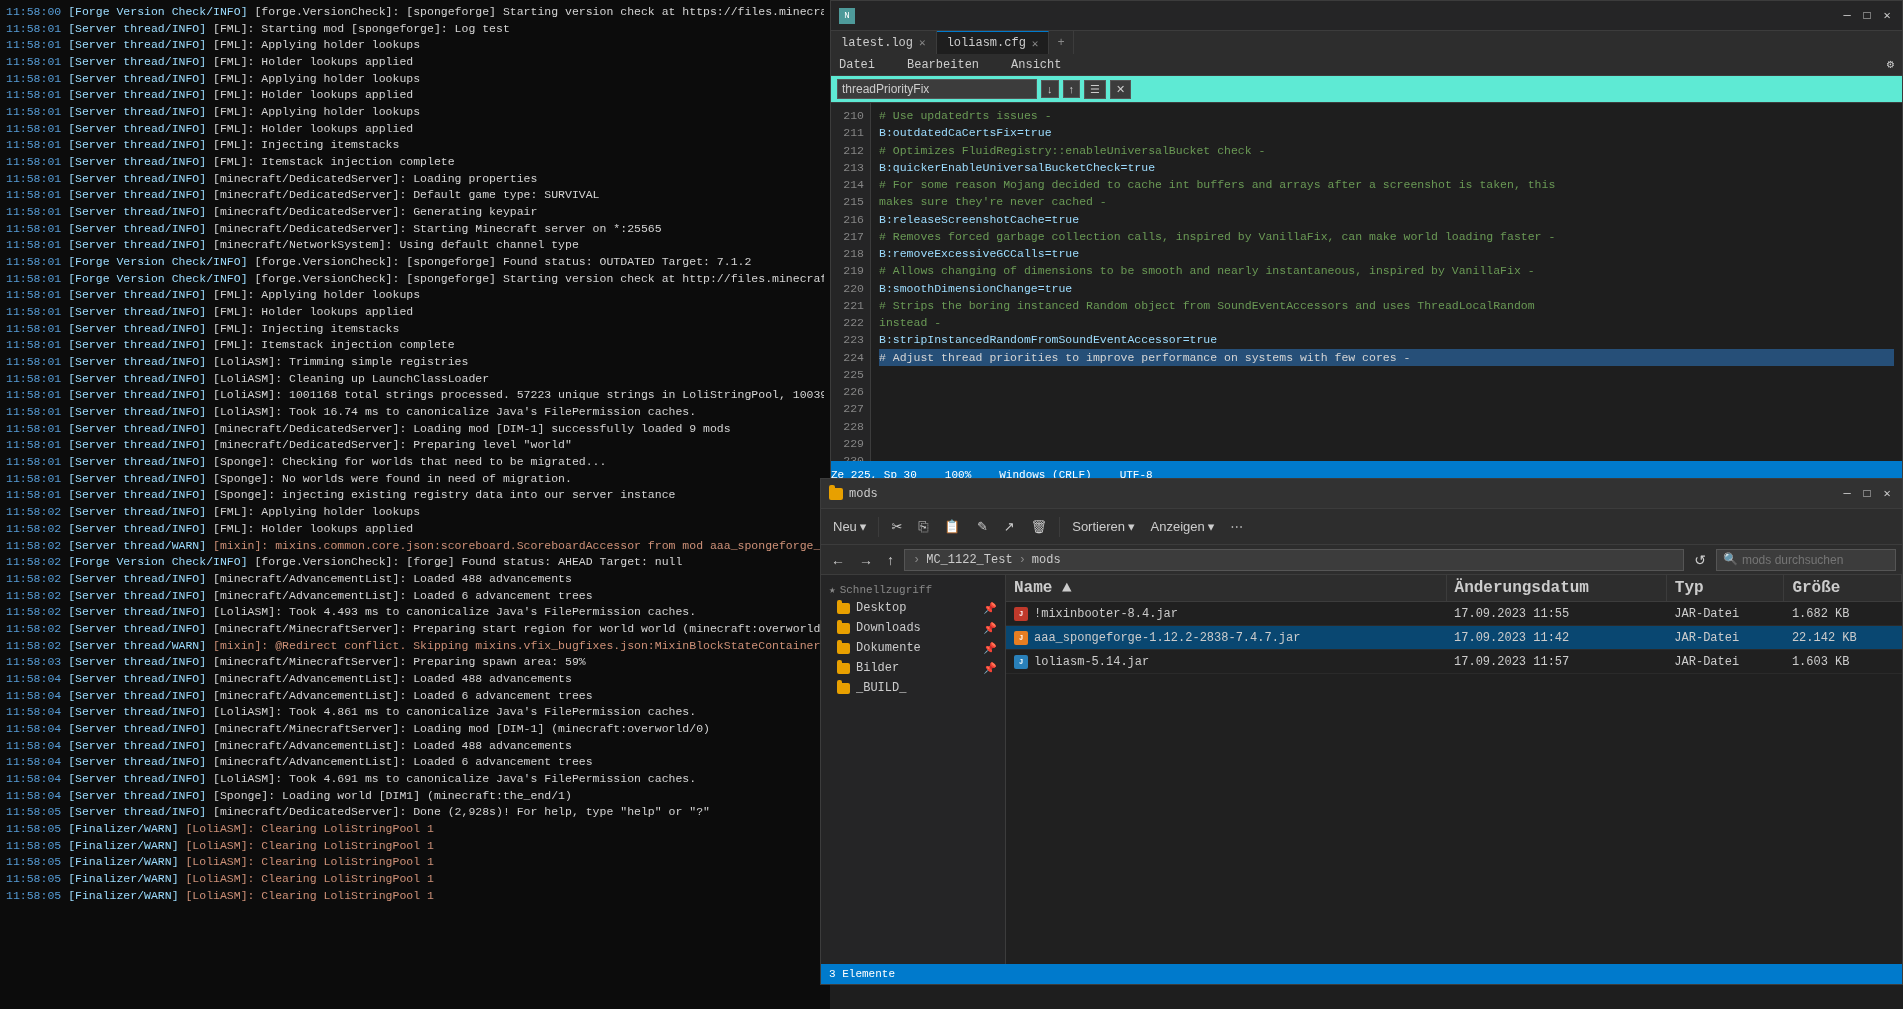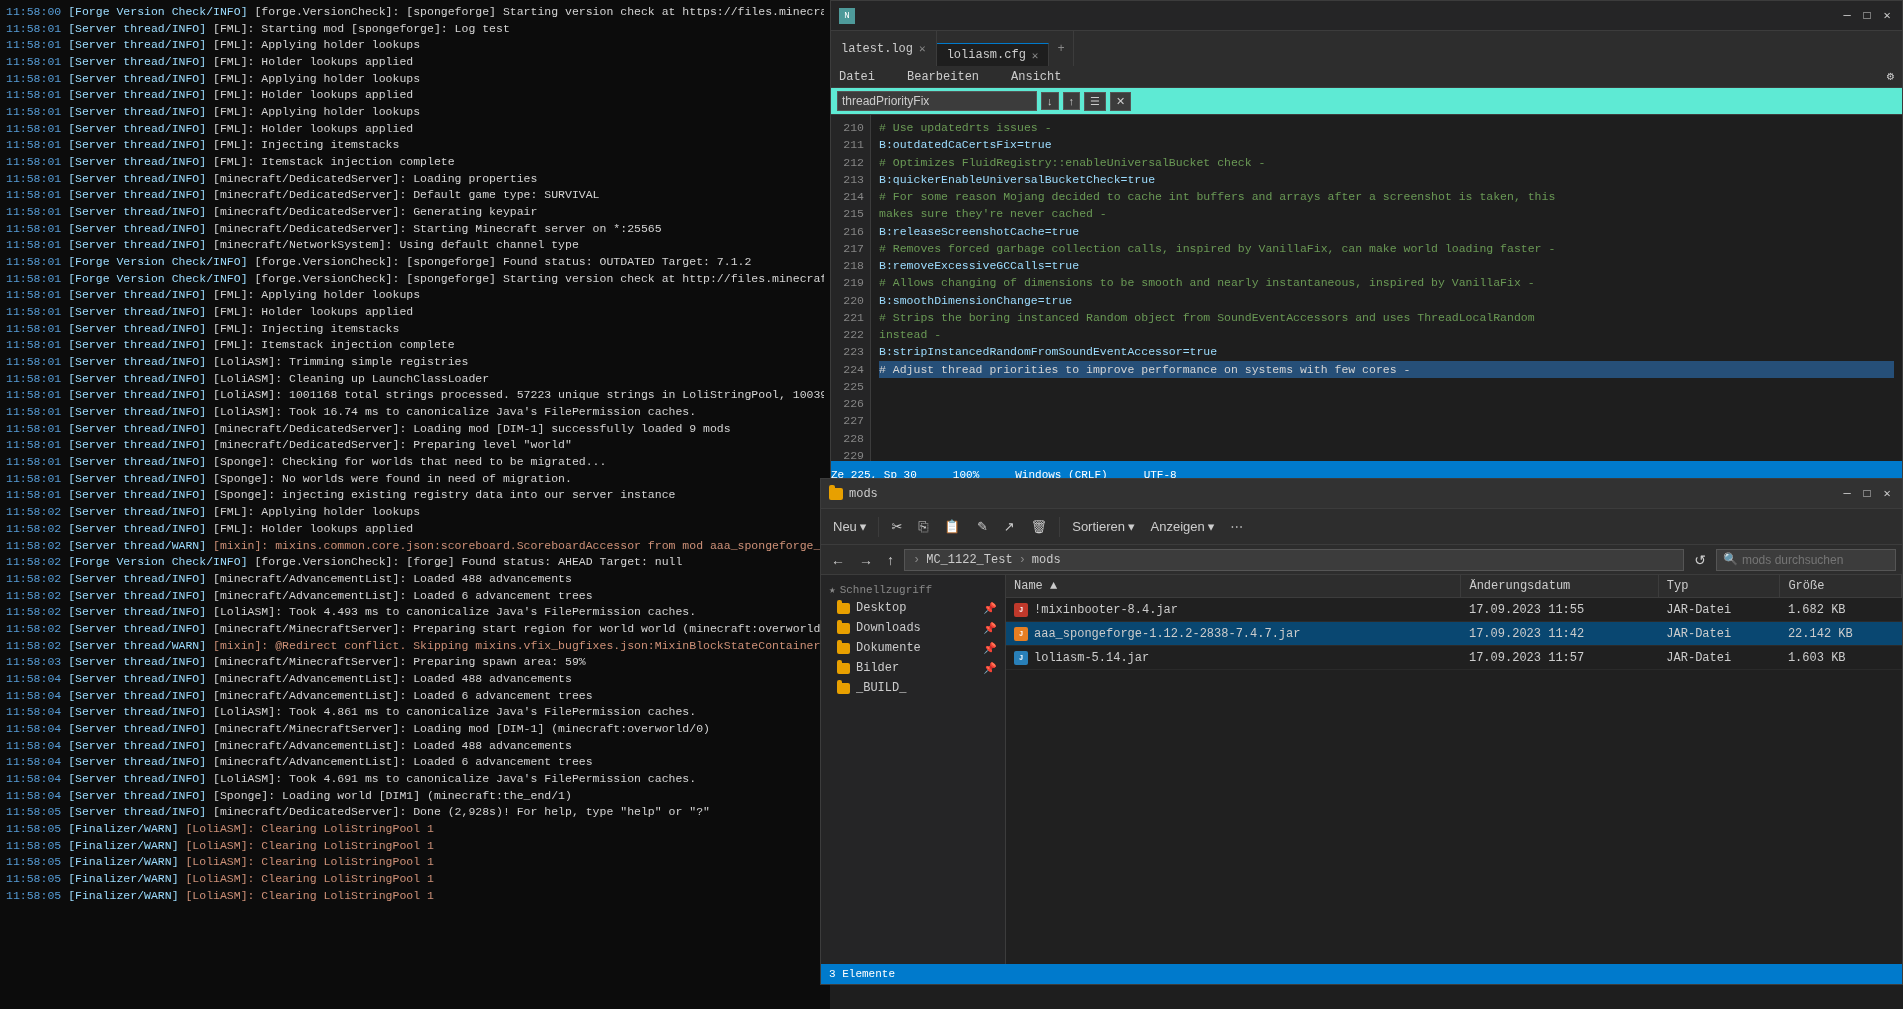--- a/index.html
+++ b/index.html
@@ -81,21 +81,20 @@
       background: #2d2d2d;
       border-right: 1px solid #3c3c3c;
       display: flex;
       align-items: center;
       gap: 6px;
       cursor: pointer;
     }
     .editor-tab.active {
       background: #1e1e1e;
       border-top: 1px solid #007acc;
-      margin-top: 12px;
     }
     .editor-tab-close {
       font-size: 11px;
       color: #888;
       cursor: pointer;
     }
     #editor-menu {
       display: flex;
       background: #2d2d2d;
       border-bottom: 1px solid #3c3c3c;
@@ -164,21 +163,21 @@
       background: #264f78;
       color: #d4d4d4;
       display: block;
     }
     #editor-statusbar {
       background: #007acc;
       color: white;
       font-size: 11px;
       padding: 1px 0;
       display: flex;
-      gap: 36px;
+      gap: 28px;
       align-items: center;
       height: 28px;
     }
     #editor-titlebar-btns {
       display: flex;
       gap: 6px;
     }
     .win-btn {
       width: 14px; height: 14px;
       display: flex;
@@ -377,23 +376,23 @@
       width: 100%;
       border-collapse: collapse;
     }
     #file-table thead tr {
       background: #2d2d2d;
       border-bottom: 1px solid #3c3c3c;
     }
     #file-table th {
       text-align: left;
       padding: 4px 8px;
-      font-size: 12px;
-      color: #cccccc;
-      font-weight: normal;
+      font-size: 16px;
+      color: #cccccc;
+      font-weight: bold;
       border-right: 1px solid #3c3c3c;
       cursor: pointer;
       user-select: none;
     }
     #file-table td {
       padding: 4px 8px;
       font-size: 12px;
       color: #cccccc;
       border-bottom: 1px solid #2a2a2a;
       white-space: nowrap;

